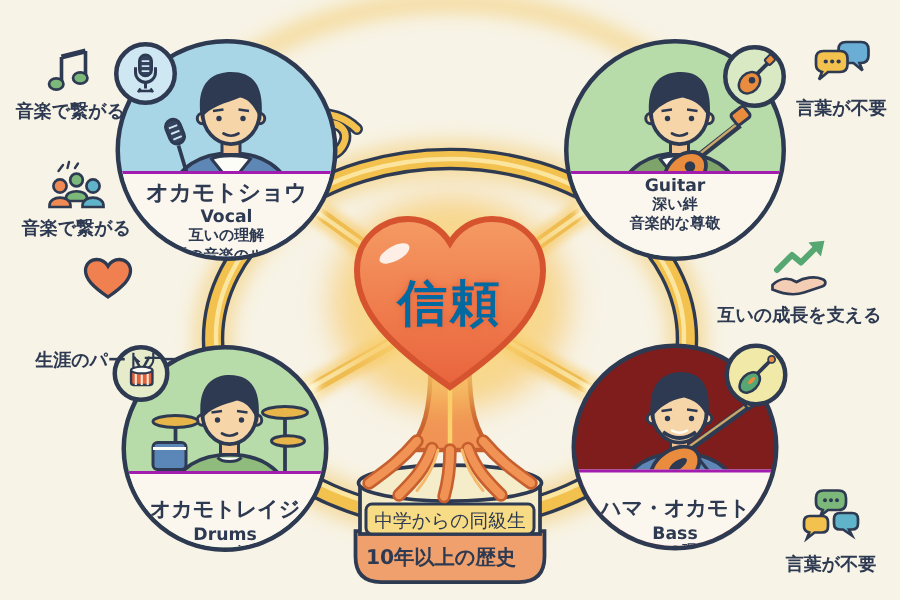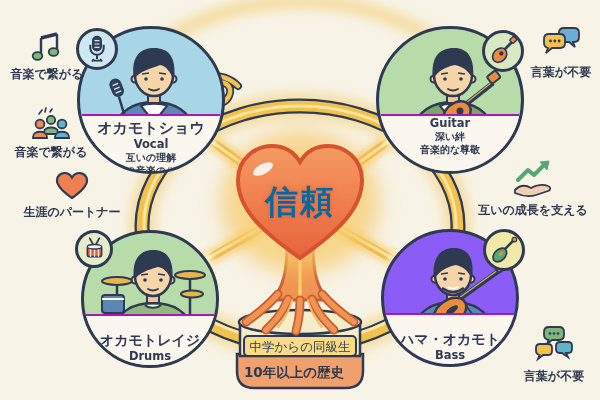--- a/index.html
+++ b/index.html
@@ -241,21 +241,21 @@
         <path d="M 18 66 H 40" stroke="#fdfdf8" stroke-width="2"></path>
       </g>
     </svg>
     <div class="info" style="top:81px;">
       <div class="m-name">オカモトレイジ</div>
       <div class="m-role">Drums</div>
       <div class="m-trait">手のひらの上の関係</div>
     </div>
   </div>
 
-  <div class="member small" style="left:381px;top:229px;width:138px;height:138px;background:#8b5cf6;z-index:4;">
+  <div class="member small" style="left:381px;top:229px;width:138px;height:138px;background:#7f1d1d;z-index:4;">
     <svg class="portrait" width="138" height="138" viewBox="0 0 138 138">
       <path d="M 28 98 C 34 78 50 70 69 70 C 88 70 104 78 110 98 L 110 108 L 28 108 Z" fill="#5f87b5" stroke="#2e3a52" stroke-width="2.5"></path>
       <path d="M 56 74 L 69 90 L 82 74 C 77 71 61 71 56 74 Z" fill="#fdfdf8" stroke="#2e3a52" stroke-width="2"></path>
       <path d="M 56 74 L 48 84 M 82 74 L 90 84" stroke="#2e3a52" stroke-width="2" fill="none"></path>
       <rect x="63" y="57" width="12" height="13" fill="#f2c593" stroke="#2e3a52" stroke-width="2"></rect>
       <circle cx="51" cy="47" r="3.5" fill="#f6d6a8" stroke="#2e3a52" stroke-width="2"></circle>
       <circle cx="87" cy="47" r="3.5" fill="#f6d6a8" stroke="#2e3a52" stroke-width="2"></circle>
       <ellipse cx="69" cy="43" rx="18" ry="20" fill="#f6d6a8" stroke="#2e3a52" stroke-width="2.5"></ellipse>
       <path d="M 50 47 C 47 21 61 16 70 16 C 83 16 91 25 88 47 C 83 37 79 35 72 33 C 62 35 56 39 50 47 Z" fill="#2e3a52"></path>
       <path d="M 58 56 Q 69 64 80 56" stroke="#2e3a52" stroke-width="2.5" fill="none"></path>
@@ -333,21 +333,21 @@
       <circle cx="22" cy="14" r="4.2" fill="#7cb87a" stroke="#2e3a52" stroke-width="1.8"></circle>
       <path d="M 15 26 C 15 20 29 20 29 26 L 29 28 L 15 28 Z" fill="#7cb87a" stroke="#2e3a52" stroke-width="1.8"></path>
       <circle cx="11" cy="18" r="4.4" fill="#ef8a54" stroke="#2e3a52" stroke-width="1.8"></circle>
       <path d="M 4 31 C 4 24 18 24 18 31 L 18 32 L 4 32 Z" fill="#ef8a54" stroke="#2e3a52" stroke-width="1.8"></path>
       <circle cx="33" cy="18" r="4.4" fill="#5fb4c9" stroke="#2e3a52" stroke-width="1.8"></circle>
       <path d="M 26 31 C 26 24 40 24 40 31 L 40 32 L 26 32 Z" fill="#5fb4c9" stroke="#2e3a52" stroke-width="1.8"></path>
     </svg>
     <div class="lbl">音楽で繋がる</div>
   </div>
 
-  <div class="annot" style="left:14px;top:170px;width:116px;">
+  <div class="annot" style="left:14px;top:170px;width:116px;gap:28px;">
     <svg width="36" height="32" viewBox="0 0 36 32">
       <path d="M 18 28 C 8 21 3 16 3 10.5 C 3 5.5 7 3 10.5 3 C 13.5 3 16.3 4.6 18 7.5 C 19.7 4.6 22.5 3 25.5 3 C 29 3 33 5.5 33 10.5 C 33 16 28 21 18 28 Z" fill="#f08050" stroke="#2e3a52" stroke-width="2.2"></path>
     </svg>
     <div class="lbl">生涯のパートナー</div>
   </div>
 
   <div class="annot" style="left:522px;top:24px;width:78px;">
     <svg width="42" height="38" viewBox="0 0 42 38">
       <path d="M 24 4 H 34 Q 39 4 39 9 V 13 Q 39 18 34 18 H 33 L 35 23 L 29 18 H 24 Q 19 18 19 13 V 9 Q 19 4 24 4 Z" fill="#6aaed6" stroke="#2e3a52" stroke-width="1.8"></path>
       <path d="M 9 10 H 20 Q 25 10 25 15 V 19 Q 25 24 20 24 H 12 L 6 29 L 8 24 Q 4 23 4 19 V 15 Q 4 10 9 10 Z" fill="#f2c14e" stroke="#2e3a52" stroke-width="1.8"></path>

